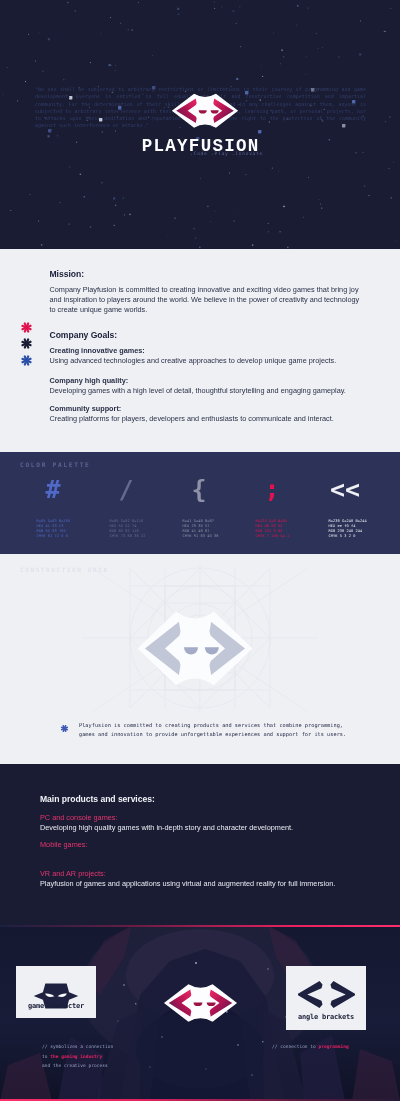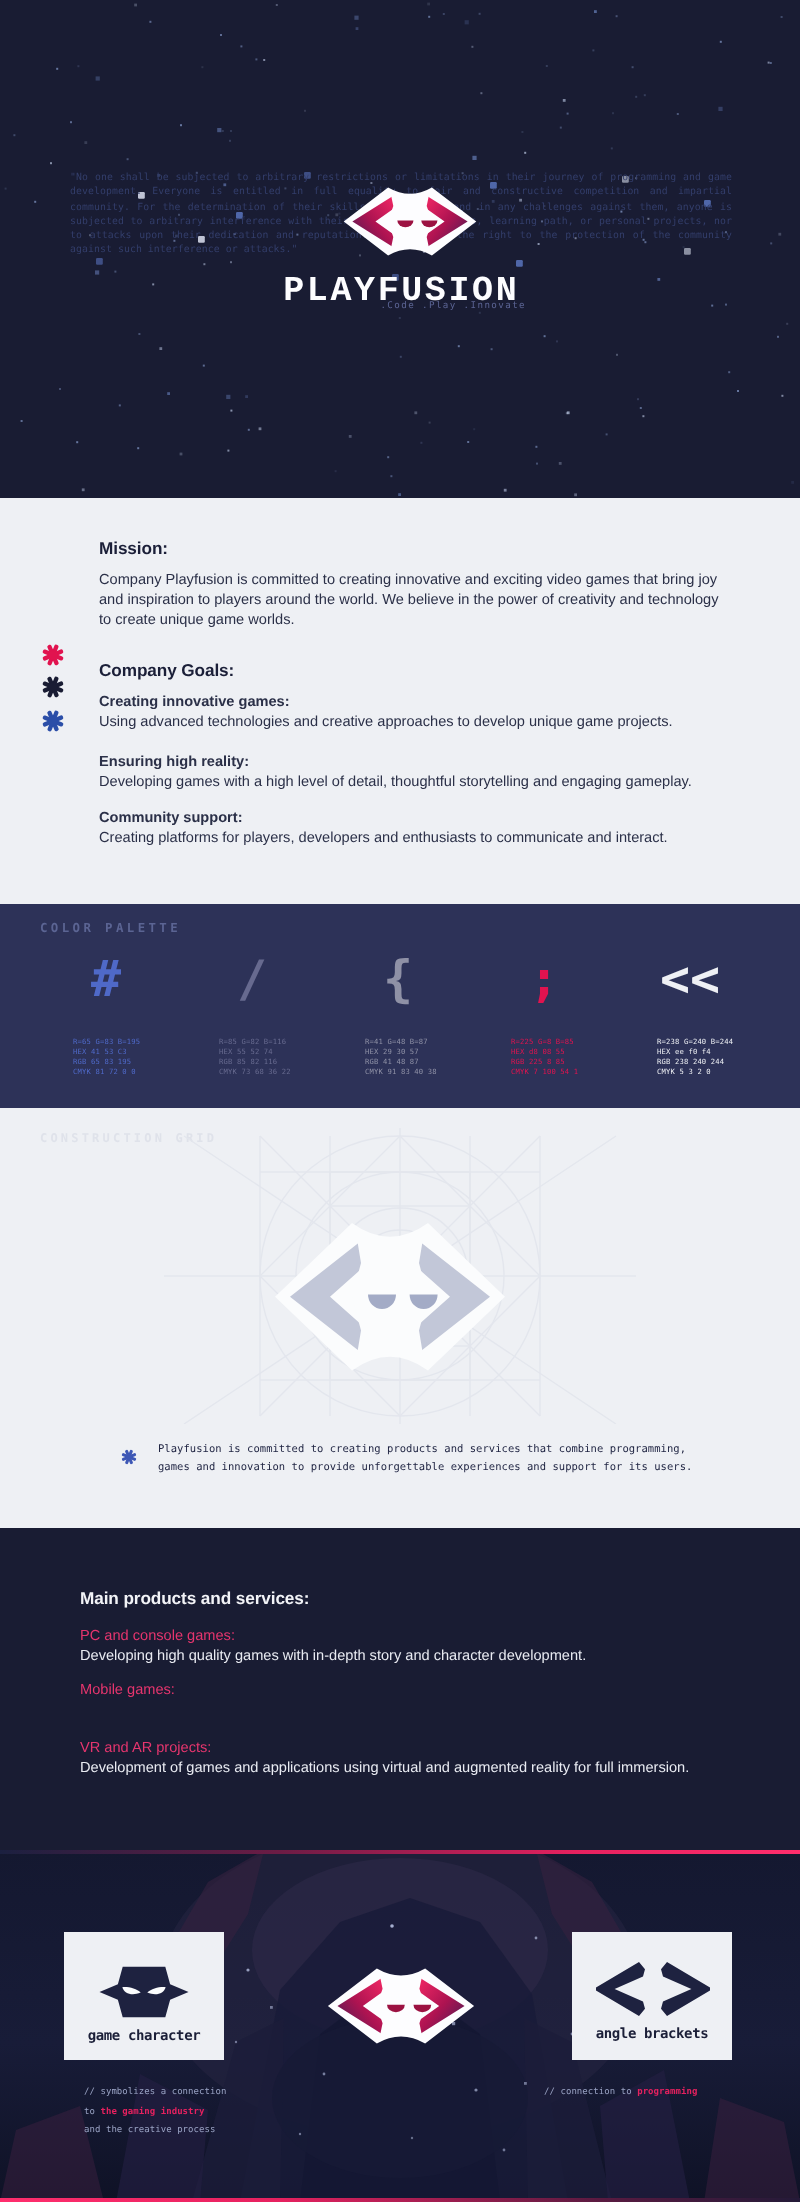--- a/index.html
+++ b/index.html
@@ -73,21 +73,21 @@
     background:linear-gradient(90deg,#1b2040 0%,#6d1c45 35%,#e6215f 72%,#ff2e6d 100%)}
   #concept .pinkline2{position:absolute;left:0;bottom:0;width:400px;height:1.6px;
     background:linear-gradient(90deg,#ff2e6d 0%,#e6215f 35%,#5a1a40 75%,#241a38 100%)}
   .card{position:absolute;background:#eef0f4;}
   .card .lbl{position:absolute;left:0;right:0;bottom:9px;text-align:center;
     font-family:"DejaVu Sans Mono",monospace;font-weight:bold;font-size:7px;color:#1b1f38;letter-spacing:-.2px}
   .card .ico{position:absolute;left:0;right:0;top:16px;display:flex;justify-content:center}
   .card .ico svg{display:block}
   .cap{position:absolute;font-family:"DejaVu Sans Mono",monospace;font-size:4.5px;line-height:9.5px;color:#9aa3c4;letter-spacing:.03px}
   .cap .hl{color:#e6215f;font-weight:bold}
-  #cardL{left:32px;top:41px;width:80px;height:64px}
+  #cardL{left:16px;top:41px;width:80px;height:52px}
   #cardR{left:286px;top:41px;width:80px;height:64px}
   #cardL .ico{top:15px}
   #cardL .lbl{bottom:8px}
   #cardR .ico{top:14px}
   #cardL .ico svg{width:50px;height:30px}
   #cardR .ico svg{width:61px;height:29px}
   #concept .logoC{position:absolute;left:163px;top:57px;width:75px;height:42px}
   #concept .logoC svg{display:block;width:75px;height:42px}
   #capL{left:42px;top:117px;width:150px}
   #capR{left:272px;top:117px;width:150px}
@@ -336,21 +336,21 @@
     <div class="mblock" style="top:81px">
       <div class="h">Company Goals:</div>
     </div>
     <div class="mblock" style="top:36px">Company Playfusion is committed to creating innovative and exciting video games that bring joy and inspiration to players around the world. We believe in the power of creativity and technology to create unique game worlds.</div>
     <div class="goals">
         <div class="mblock goal" style="top:96.5px">
       <div class="p gt">Creating innovative games:</div>
       <div class="p">Using advanced technologies and creative approaches to develop unique game projects.</div>
     </div>
         <div class="mblock goal" style="top:126.5px">
-      <div class="p gt">Ensuring high reality:</div>
+      <div class="p gt">Company high quality:</div>
       <div class="p">Developing games with a high level of detail, thoughtful storytelling and engaging gameplay.</div>
     </div>
         <div class="mblock goal" style="top:154.5px">
       <div class="p gt">Community support:</div>
       <div class="p">Creating platforms for players, developers and enthusiasts to communicate and interact.</div>
     </div>
       </div>
   </div>
 
   <div class="sec" id="palette">
@@ -452,21 +452,21 @@
     <div class="plist">
         <div class="blk" style="top:48.5px">
       <div class="t">PC and console games:</div>
       <div class="p">Developing high quality games with in-depth story and character development.</div>
     </div>
         <div class="blk" style="top:75.5px">
       <div class="t">Mobile games:</div>
     </div>
         <div class="blk" style="top:104.5px">
       <div class="t">VR and AR projects:</div>
-      <div class="p">Development of games and applications using virtual and augmented reality for full immersion.</div>
+      <div class="p">Playfusion of games and applications using virtual and augmented reality for full immersion.</div>
     </div>
       </div>
   </div>
 
   <div class="sec" id="concept">
     <div class="bgart">
         <svg viewBox="0 0 400 176" xmlns="http://www.w3.org/2000/svg">
    <defs>
     <radialGradient id="bgA" cx="50%" cy="38%" r="62%">
       <stop offset="0%" stop-color="#3c3556"></stop>

